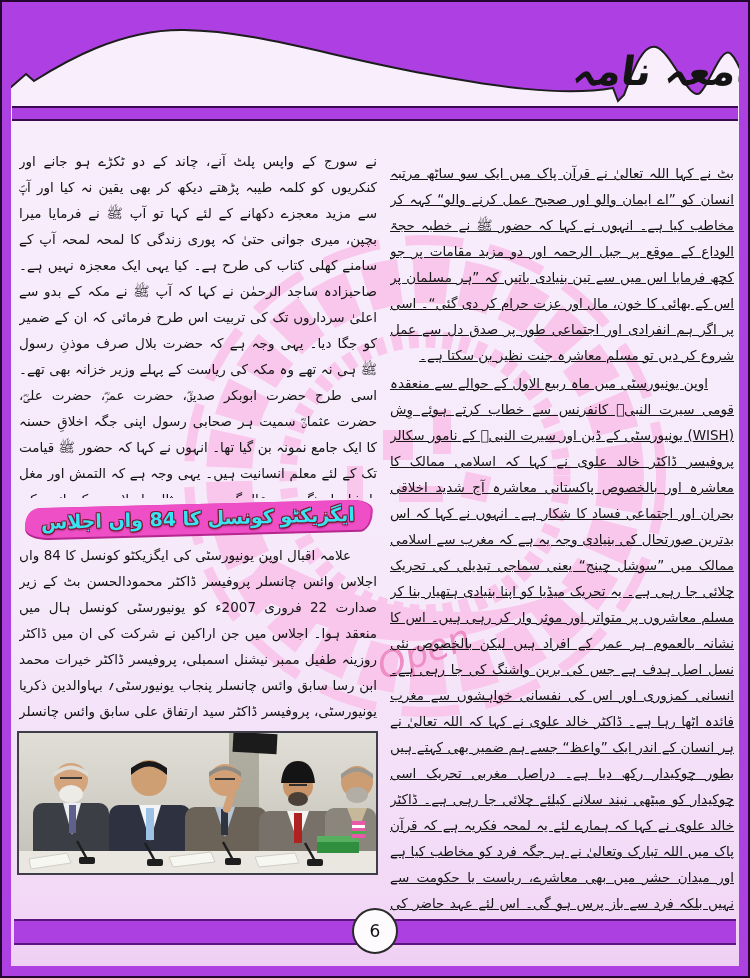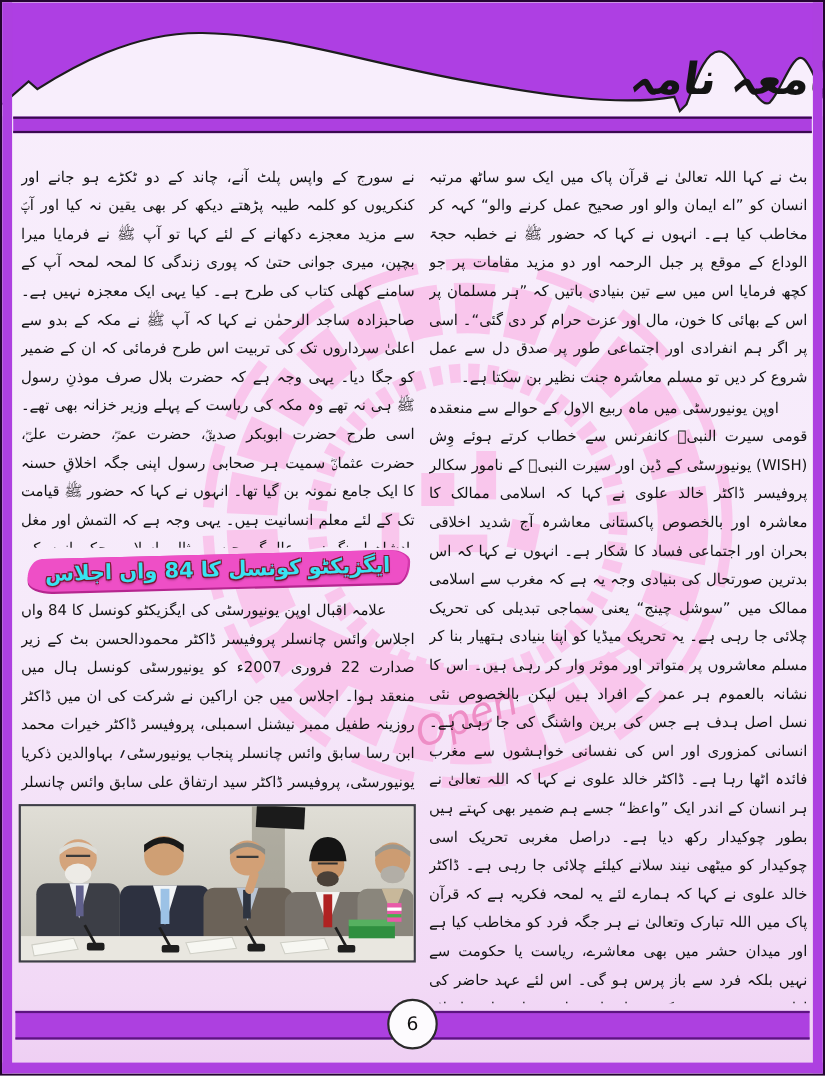--- a/index.html
+++ b/index.html
@@ -29,21 +29,21 @@
   }
   .page-circle {
     position:absolute; left:50%; top:906px; transform:translateX(-50%);
     width:42px; height:42px; background:#fdfbfe; border:2px solid #2a2a2a; border-radius:50%;
     display:flex; align-items:center; justify-content:center; z-index:3;
     font-size:17px; color:#111;
   }
   .watermark { position:absolute; left:145px; top:232px; width:570px; height:515px; z-index:1; }
   .urdu { direction:rtl; text-align:justify; color:#141414; }
   .col { position:absolute; z-index:2; overflow:hidden; }
-  .col-right { top:146px; left:388px; width:344px; height:764px; }
+  .col-right { top:158px; left:388px; width:344px; height:764px;text-decoration:underline; }
   .col-left  { top:146px; left:17px;  width:358px; height:582px; }
   .para { margin:0 0 2px 0; font-size:13.5px; line-height:26px; text-indent:26px; }
   .para.cont { text-indent:0; }
   .lc-b1 { height:350px; overflow:hidden; }
   .lc-b2 { height:188px; overflow:hidden; margin-top:2px; }
   .heading-wrap { height:42px; display:flex; justify-content:center; align-items:center; }
   .section-heading {
     display:inline-block; padding:3px 16px 5px 16px;
     background:#ee4fc6; border-radius:16px 22px 12px 26px / 20px 12px 22px 12px;
     box-shadow:0 2px 0 #b5268f, 2px 0 0 #d338ab;

